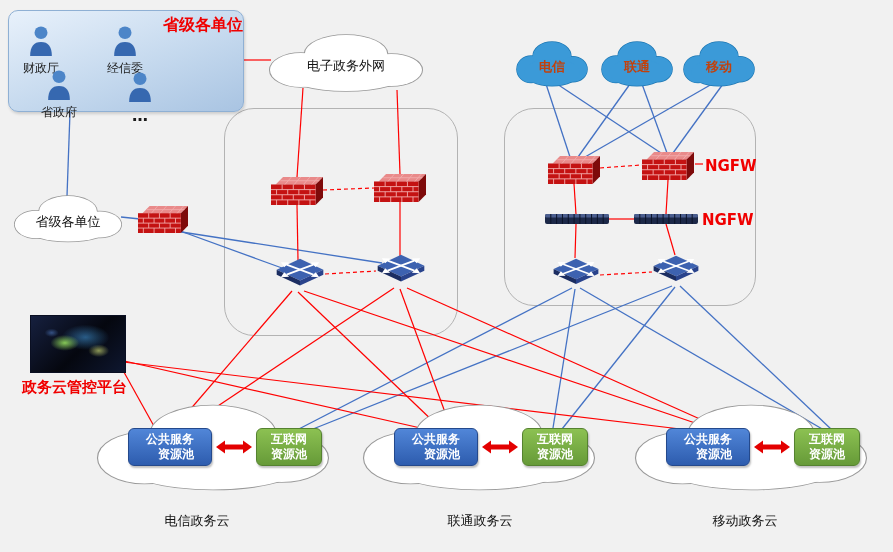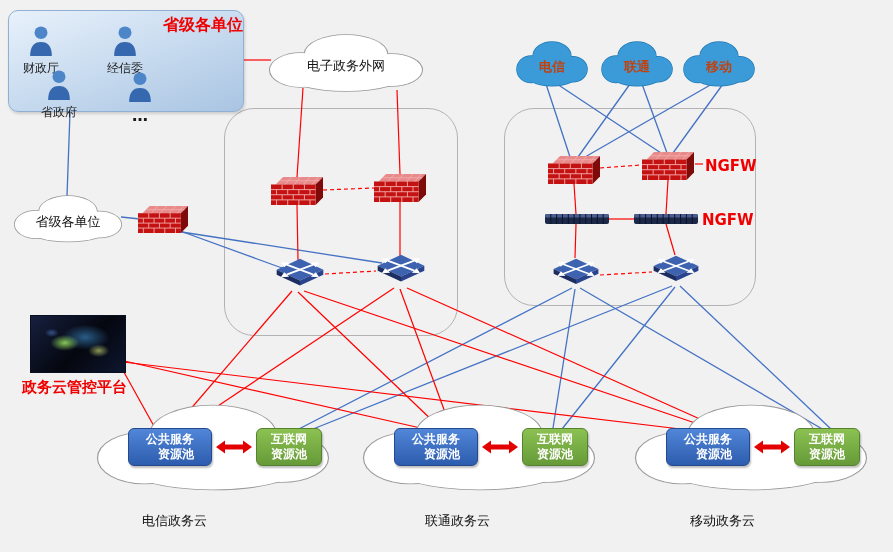--- a/index.html
+++ b/index.html
@@ -39,21 +39,21 @@
 
   
   .red-label { position:absolute; color:#f00000; font-weight:bold; font-size:15px; white-space:nowrap; }
 
   
   .pool { position:absolute; display:flex; align-items:center; justify-content:center; text-align:right;
           white-space:pre-line; color:#fff; font-size:12px; font-weight:bold; line-height:1.25;
           border-radius:6px; box-shadow:1px 2px 2px rgba(0,0,0,.25); }
   .pool-blue  { background:linear-gradient(180deg,#5186d8 0%,#2d5cae 100%); border:1px solid #24498c; }
   .pool-green { background:linear-gradient(180deg,#8cc152 0%,#669a38 100%); border:1px solid #558230; }
-  .caption { position:absolute; width:110px; text-align:left; font-size:13px; color:#111; }
+  .caption { position:absolute; width:110px; text-align:center; font-size:13px; color:#111; }
 
   
   .map-img { position:absolute; border:1px solid #0a0f22;
     background:
       radial-gradient(20px 11px at 36% 48%, rgba(140,210,90,.95), rgba(140,210,90,0) 72%),
       radial-gradient(34px 18px at 58% 38%, rgba(70,160,230,.55), rgba(70,160,230,0) 70%),
       radial-gradient(15px 9px at 72% 62%, rgba(210,225,120,.65), rgba(210,225,120,0) 70%),
       radial-gradient(10px 6px at 22% 30%, rgba(90,140,220,.5), rgba(90,140,220,0) 70%),
       linear-gradient(135deg,#16203f 0%,#05070f 55%,#0e1730 100%);
   }

